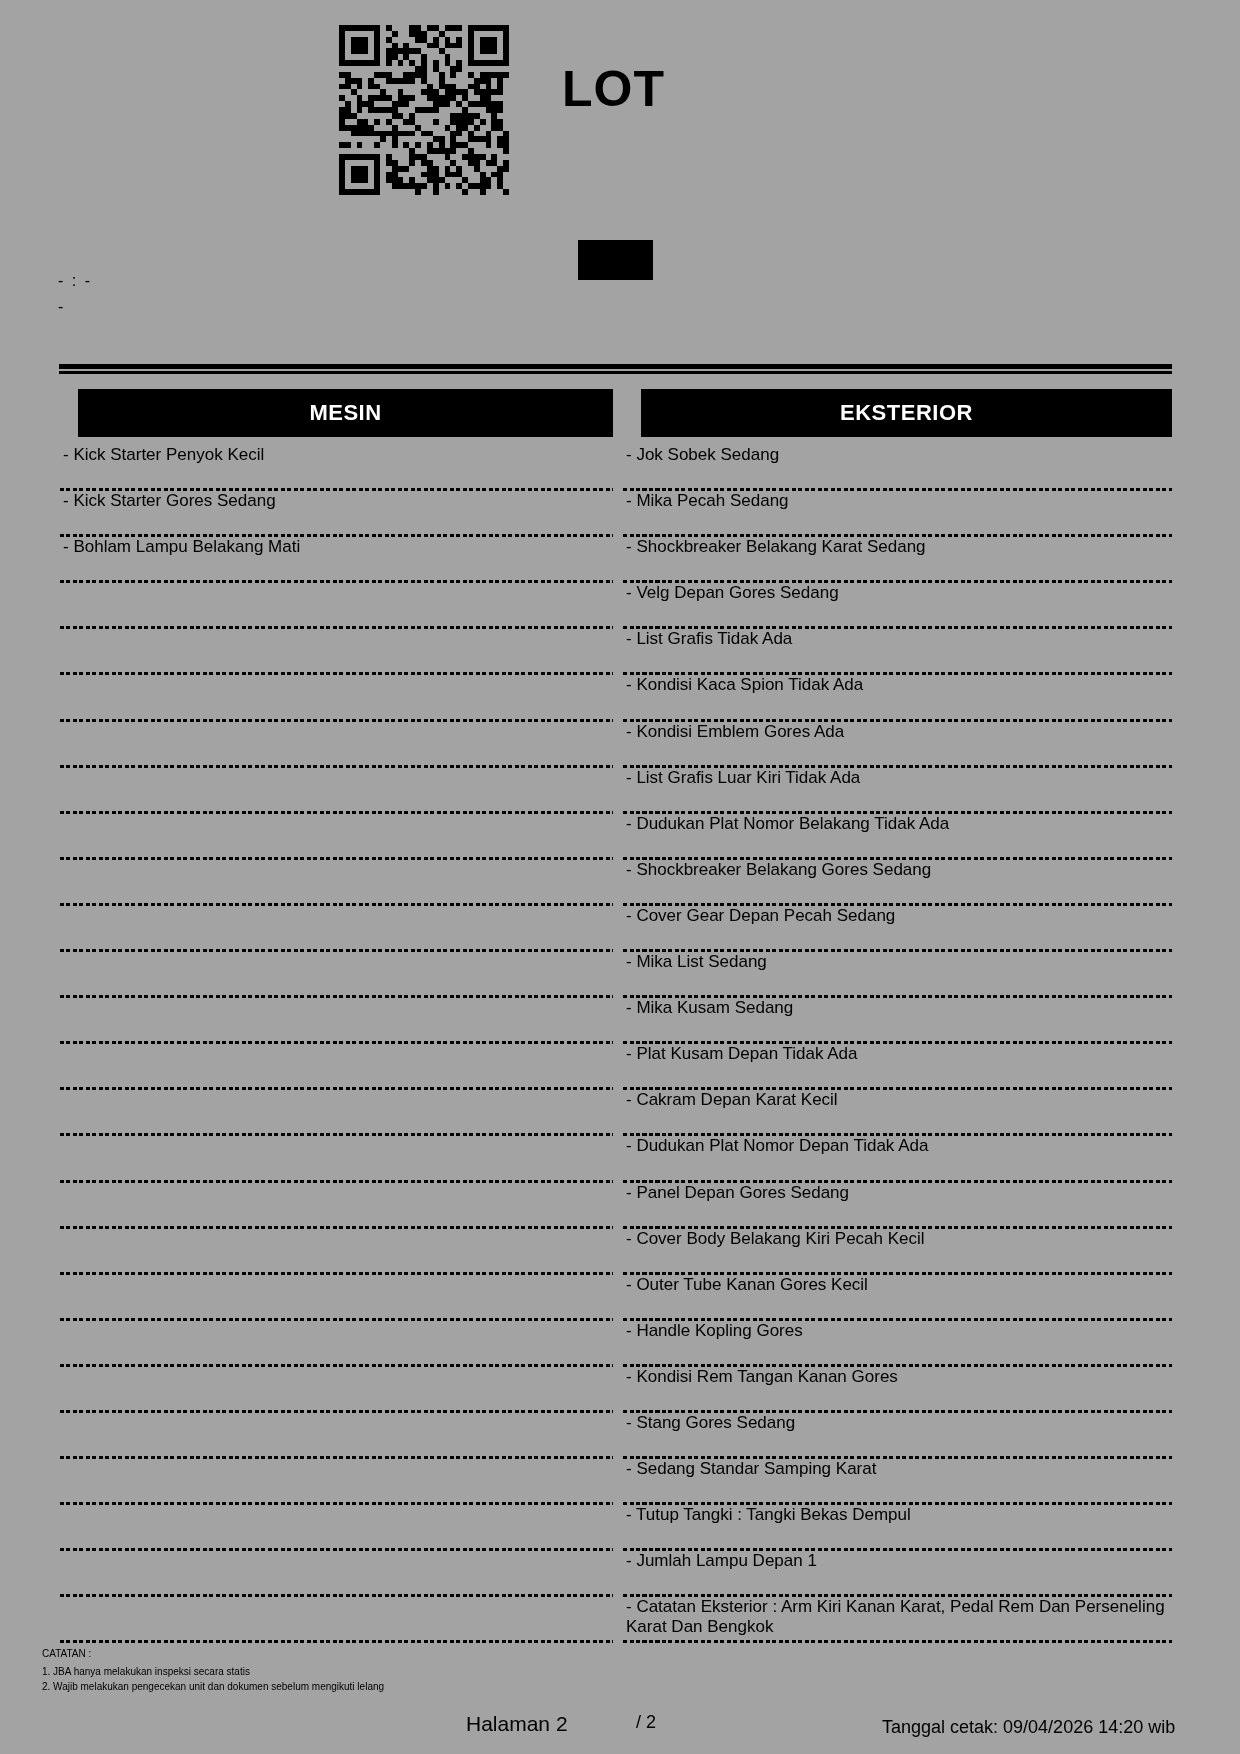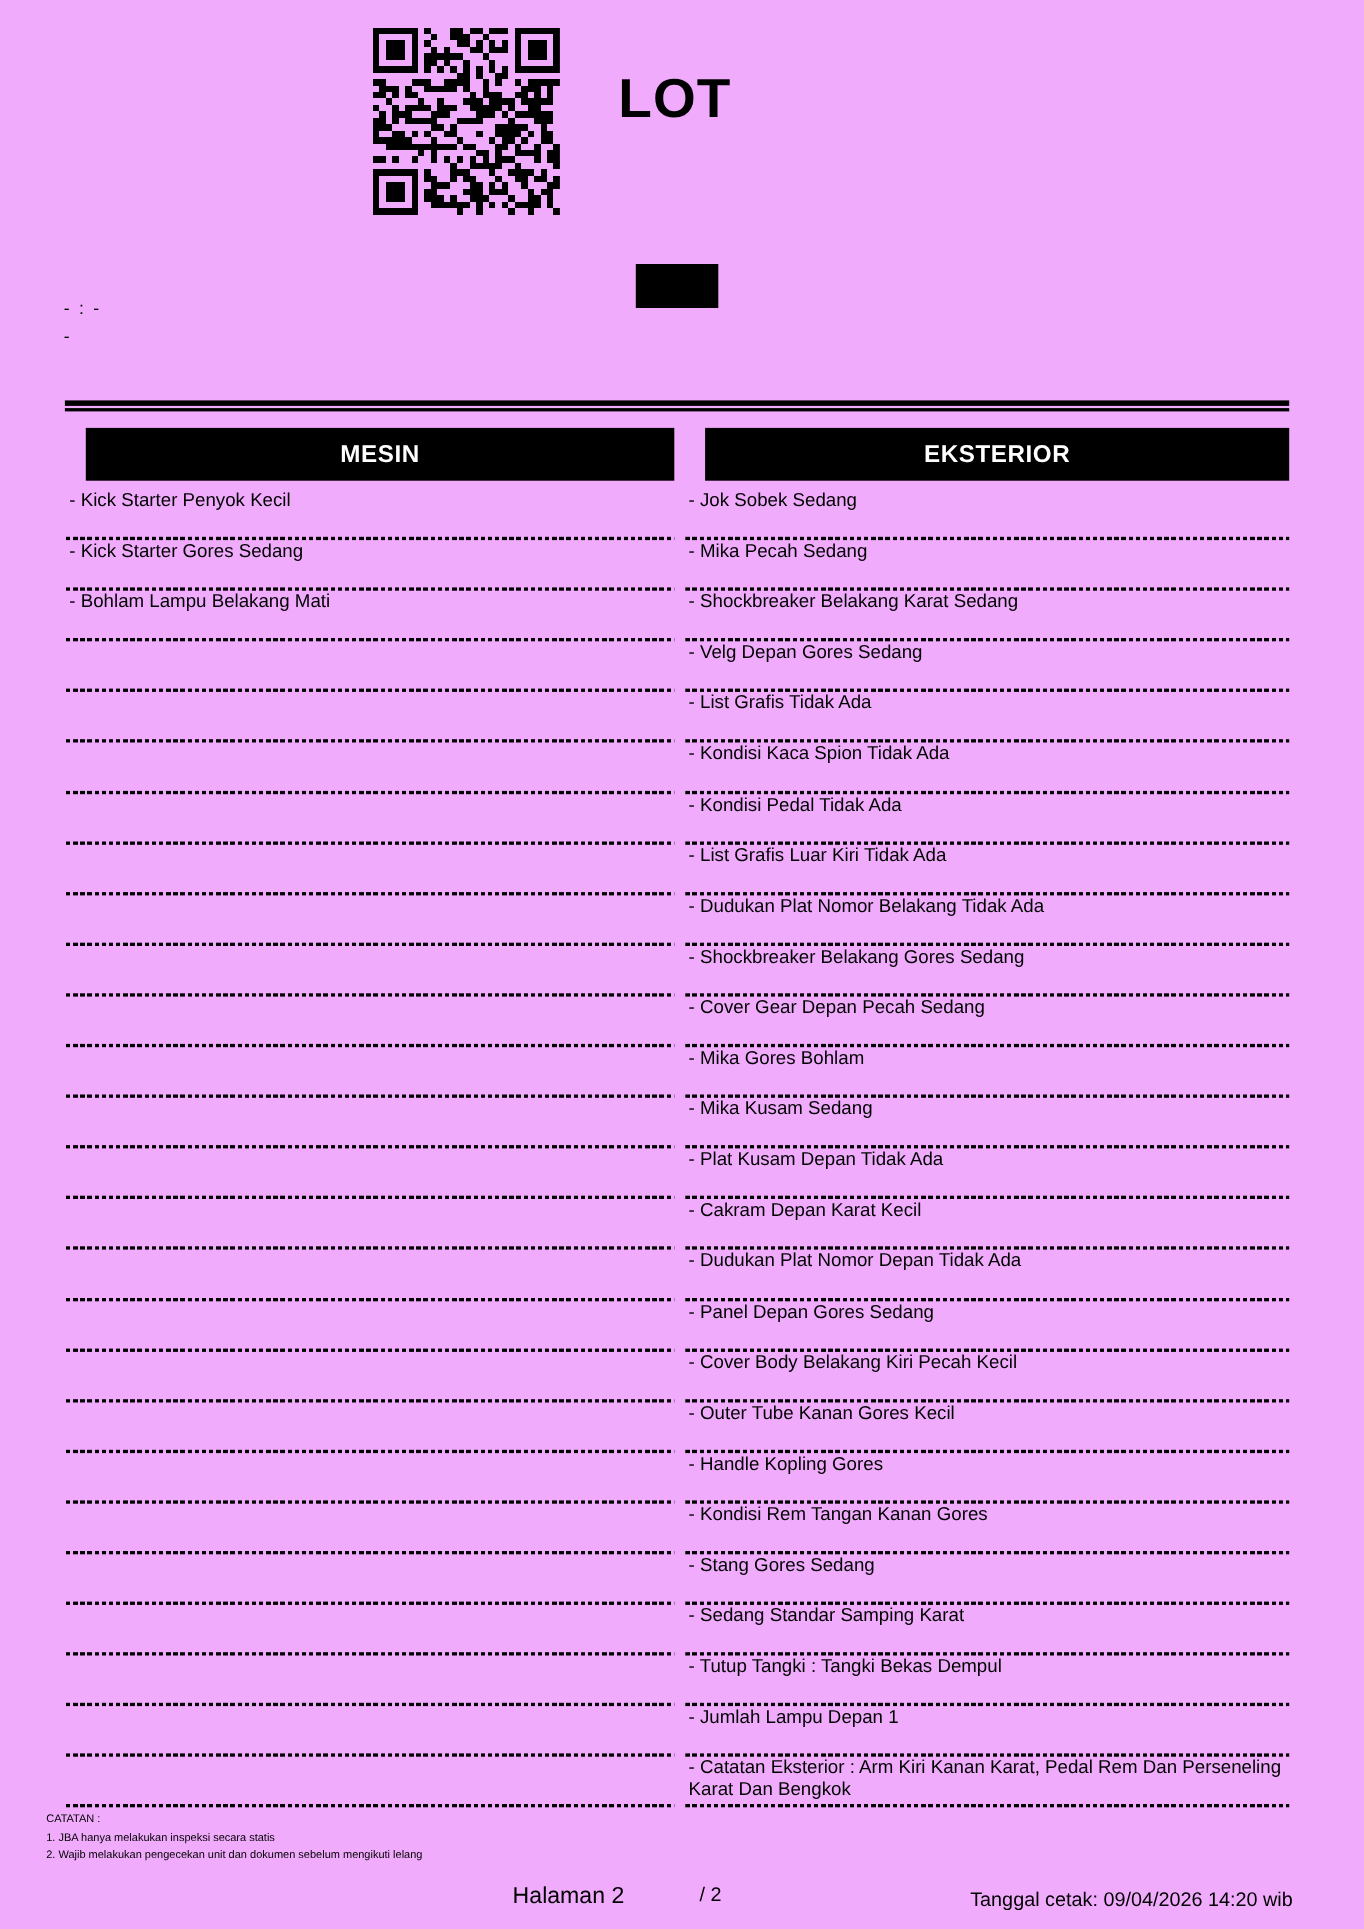--- a/index.html
+++ b/index.html
@@ -1,17 +1,17 @@
 <!DOCTYPE html>
 <html><head>
 <meta charset="utf-8">
 <style>
   html,body{margin:0;padding:0;background:#888;}
   .page{
-    position:relative;width:1240px;height:1754px;background:#f0abfc;margin:0 auto;
+    position:relative;width:1240px;height:1754px;background:#a3a3a3;margin:0 auto;
     font-family:"Liberation Sans",sans-serif;color:#000;overflow:hidden;
   }
   .abs{position:absolute;}
   
   .qr{left:339px;top:24px;width:170px;height:172px;}
   .qr svg{width:100%;height:100%;shape-rendering:crispEdges;}
   .lot-title{left:562px;top:60px;font-size:50px;font-weight:bold;letter-spacing:1px;}
   .meta1{left:58px;top:272px;font-size:16px;letter-spacing:2px;}
   .meta2{left:58px;top:298px;font-size:16px;}
   .redact-box{left:578px;top:240px;width:75px;height:40px;background:#000;}
@@ -165,36 +165,36 @@
           <div class="row">
             <span>- Velg Depan Gores Sedang</span>
           </div>
           <div class="row">
             <span>- List Grafis Tidak Ada</span>
           </div>
           <div class="row">
             <span>- Kondisi Kaca Spion Tidak Ada</span>
           </div>
           <div class="row">
-            <span>- Kondisi Pedal Tidak Ada</span>
+            <span>- Kondisi Emblem Gores Ada</span>
           </div>
           <div class="row">
             <span>- List Grafis Luar Kiri Tidak Ada</span>
           </div>
           <div class="row">
             <span>- Dudukan Plat Nomor Belakang Tidak Ada</span>
           </div>
           <div class="row">
             <span>- Shockbreaker Belakang Gores Sedang</span>
           </div>
           <div class="row">
             <span>- Cover Gear Depan Pecah Sedang</span>
           </div>
           <div class="row">
-            <span>- Mika Gores Bohlam</span>
+            <span>- Mika List Sedang</span>
           </div>
           <div class="row">
             <span>- Mika Kusam Sedang</span>
           </div>
           <div class="row">
             <span>- Plat Kusam Depan Tidak Ada</span>
           </div>
           <div class="row">
             <span>- Cakram Depan Karat Kecil</span>
           </div>

